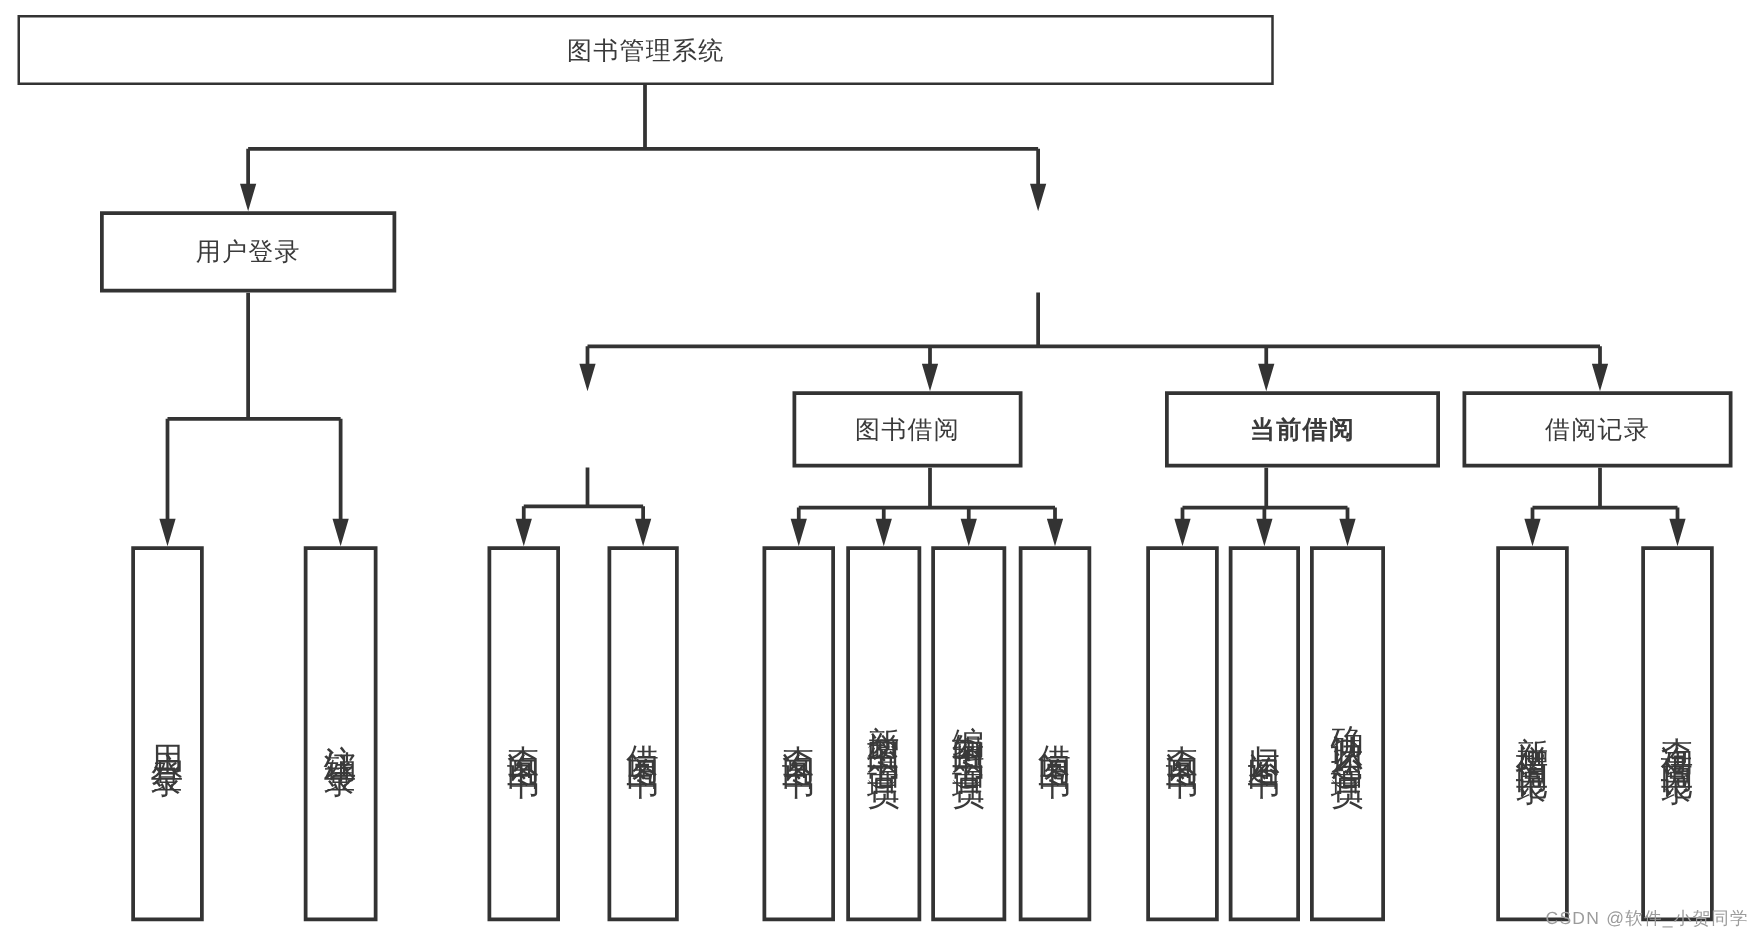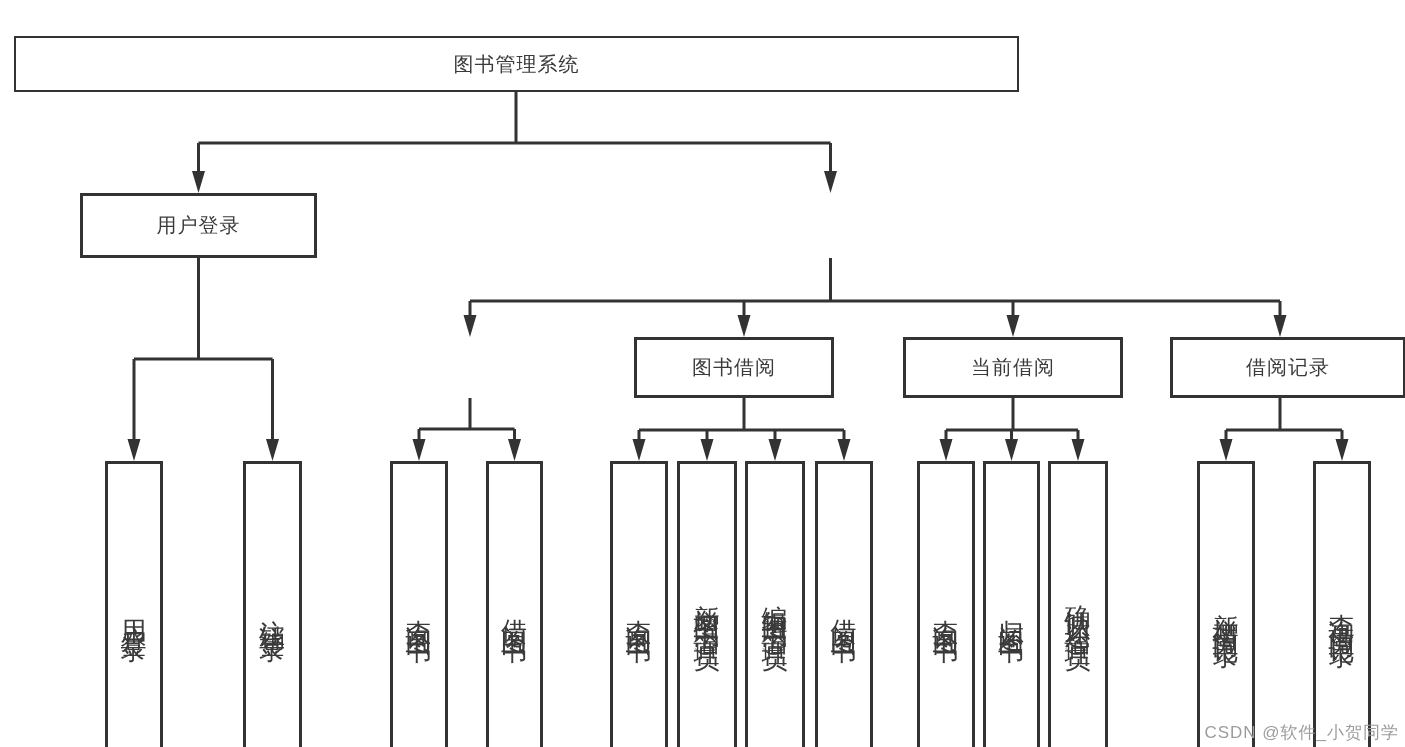--- a/index.html
+++ b/index.html
@@ -1,35 +1,35 @@
 <!DOCTYPE html>
 <html><head>
 <meta charset="utf-8">
 <style>
   html,body{margin:0;padding:0;}
   body{
     width:1405px;height:747px;position:relative;background:#ffffff;overflow:hidden;
     font-family:"Liberation Sans","DejaVu Sans",sans-serif;color:#3a3a3a;
   }
-  .stage{position:absolute;inset:0;margin-top:24px;}
+  .stage{position:absolute;inset:0;}
   svg.connectors{position:absolute;left:0;top:0;}
   .node{
     position:absolute;box-sizing:border-box;background:#ffffff;
     border:3px solid #333333;display:flex;align-items:center;justify-content:center;
     text-align:center;
   }
   .node.root{border-width:2px;}
   .h-label{font-size:20px;letter-spacing:1px;white-space:nowrap;}
   .v-node{overflow:hidden;}
   .v-label{
     writing-mode:vertical-rl;text-orientation:mixed;
     font-size:26px;line-height:1;letter-spacing:6px;white-space:nowrap;
   }
   .watermark{
-    position:absolute;right:6px;bottom:3px;font-size:17px;color:#9c9c9c;
+    position:absolute;right:6px;bottom:3px;font-size:14px;color:#9c9c9c;
     letter-spacing:1px;white-space:nowrap;
   }
 </style>
 </head>
 <body>
 
 <div class="stage">
 
   <svg class="connectors" width="1405" height="747" viewBox="0 0 1405 747">
 
@@ -56,27 +56,27 @@
   </svg>
 
   <div class="node root" style="left:14px;top:12px;width:1005px;height:56px;">
     <span class="h-label">图书管理系统</span>
   </div>
 
   <div class="node" style="left:80px;top:169px;width:237px;height:65px;">
     <span class="h-label">用户登录</span>
   </div>
 
-  <div class="node" style="left:634px;top:313px;width:200px;height:61px;">
+  <div class="node" style="left:634px;top:313px;width:184px;height:61px;">
     <span class="h-label">图书借阅</span>
   </div>
-  <div class="node" style="left:903px;top:313px;width:220px;height:61px;">
+  <div class="node" style="left:932px;top:313px;width:220px;height:61px;font-weight:bold;">
     <span class="h-label">当前借阅</span>
   </div>
-  <div class="node" style="left:1170px;top:313px;width:236px;height:61px;">
+  <div class="node" style="left:1170px;top:313px;width:216px;height:61px;">
     <span class="h-label">借阅记录</span>
   </div>
 
   <div class="node v-node" style="left:105px;top:437px;width:58px;height:300px;">
     <span class="v-label">用户登录</span>
   </div>
   <div class="node v-node" style="left:243px;top:437px;width:59px;height:300px;">
     <span class="v-label">注销登录</span>
   </div>
 

